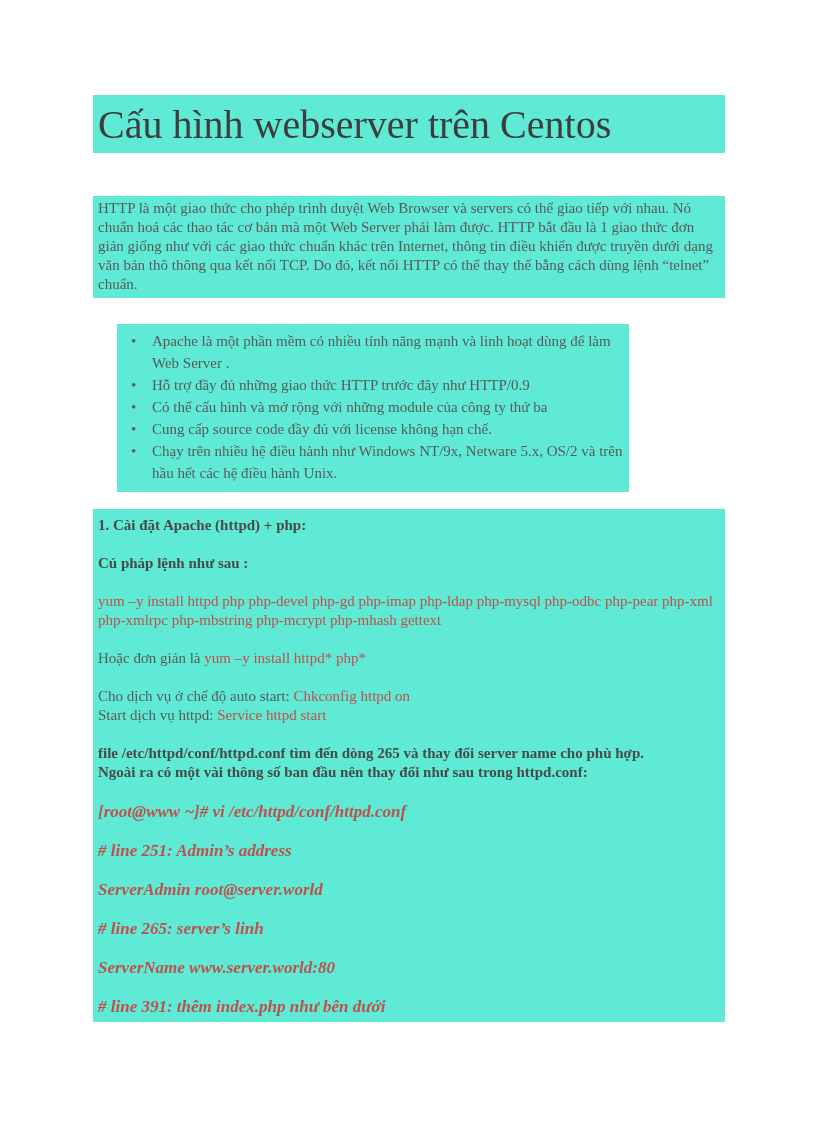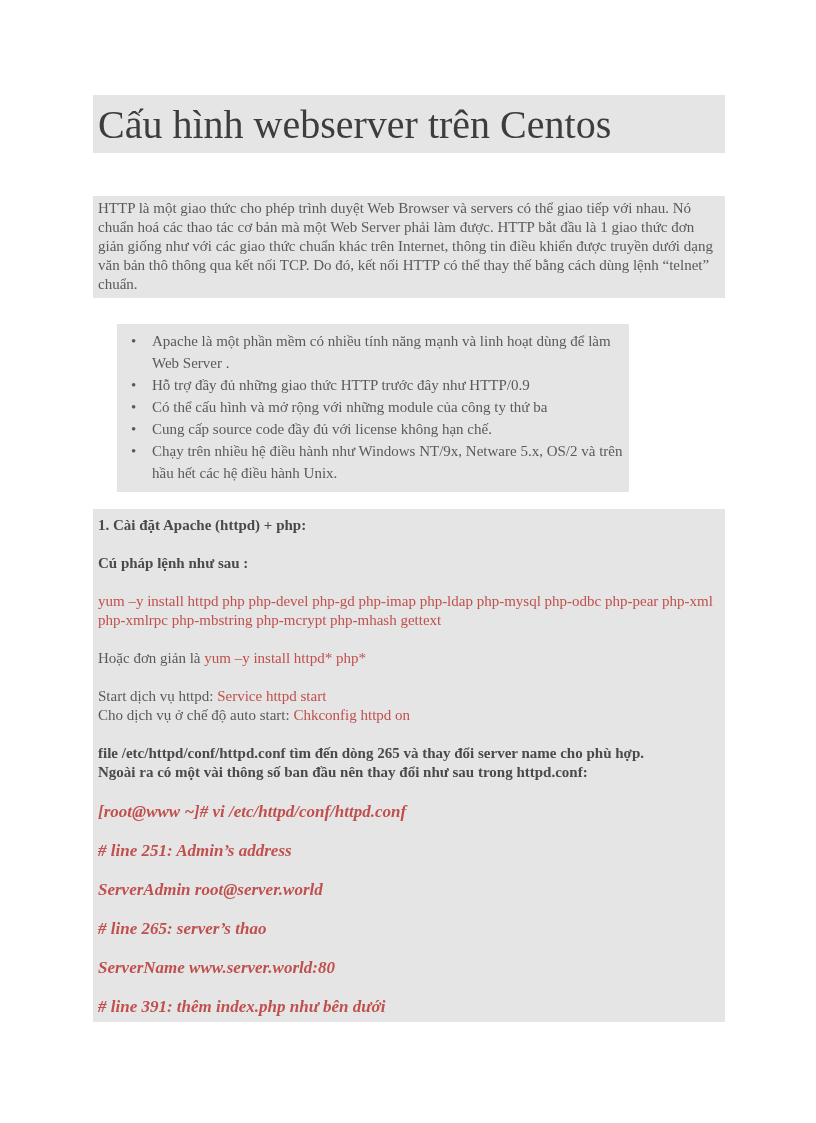--- a/index.html
+++ b/index.html
@@ -5,21 +5,21 @@
   * { margin: 0; padding: 0; box-sizing: border-box; }
   html, body {
     width: 816px;
     background: #ffffff;
     font-family: "Liberation Serif", "DejaVu Serif", serif;
   }
   body { height: 1123px; position: relative; overflow: hidden; }
 
   .page { position: absolute; left: 93px; top: 0; width: 632px; }
 
-  .shaded { background: #e5e5e5; }
+  .shaded { background: #5eead4; }
 
   
   .title-block {
     margin-top: 95px;
     height: 58px;
     padding: 0 5px;
     display: flex;
     align-items: center;
   }
   .title-block h1 {
@@ -117,31 +117,31 @@
 
     <p class="bold">1. Cài đặt Apache (httpd) + php:</p>
 
     <p class="bold">Cú pháp lệnh như sau :</p>
 
     <p class="red">yum –y install httpd php php-devel php-gd php-imap php-ldap php-mysql php-odbc php-pear php-xml php-xmlrpc php-mbstring php-mcrypt php-mhash gettext</p>
 
     <p><span>Hoặc đơn giản là </span><span class="red">yum –y install httpd* php*</span></p>
 
     <p>
+      <span class="note-line"><span>Cho dịch vụ ở chế độ auto start: </span><span class="red">Chkconfig httpd on</span></span>
       <span class="note-line"><span>Start dịch vụ httpd: </span><span class="red">Service httpd start</span></span>
-      <span class="note-line"><span>Cho dịch vụ ở chế độ auto start: </span><span class="red">Chkconfig httpd on</span></span>
     </p>
 
     <p class="bold">
       <span class="note-line">file /etc/httpd/conf/httpd.conf tìm đến dòng 265 và thay đổi server name cho phù hợp.</span>
       <span class="note-line">Ngoài ra có một vài thông số ban đầu nên thay đổi như sau trong httpd.conf:</span>
     </p>
 
     <p class="codeline first">[root@www ~]# vi /etc/httpd/conf/httpd.conf</p>
     <p class="codeline"># line 251: Admin’s address</p>
     <p class="codeline">ServerAdmin root@server.world</p>
-    <p class="codeline"># line 265: server’s thao</p>
+    <p class="codeline"># line 265: server’s linh</p>
     <p class="codeline">ServerName www.server.world:80</p>
     <p class="codeline"># line 391: thêm index.php như bên dưới</p>
 
   </div>
 
 </div>
 
 </body></html>

